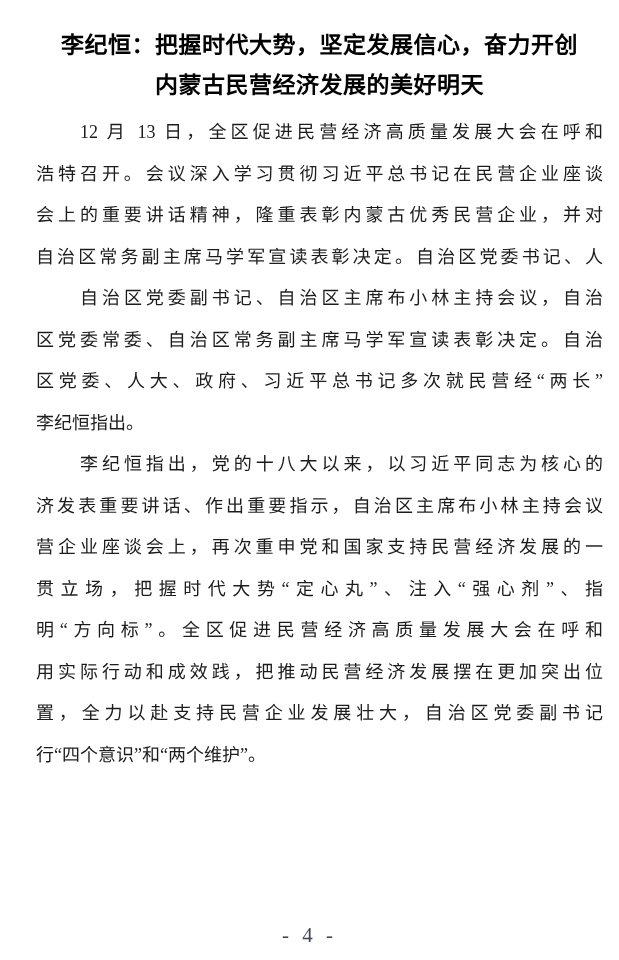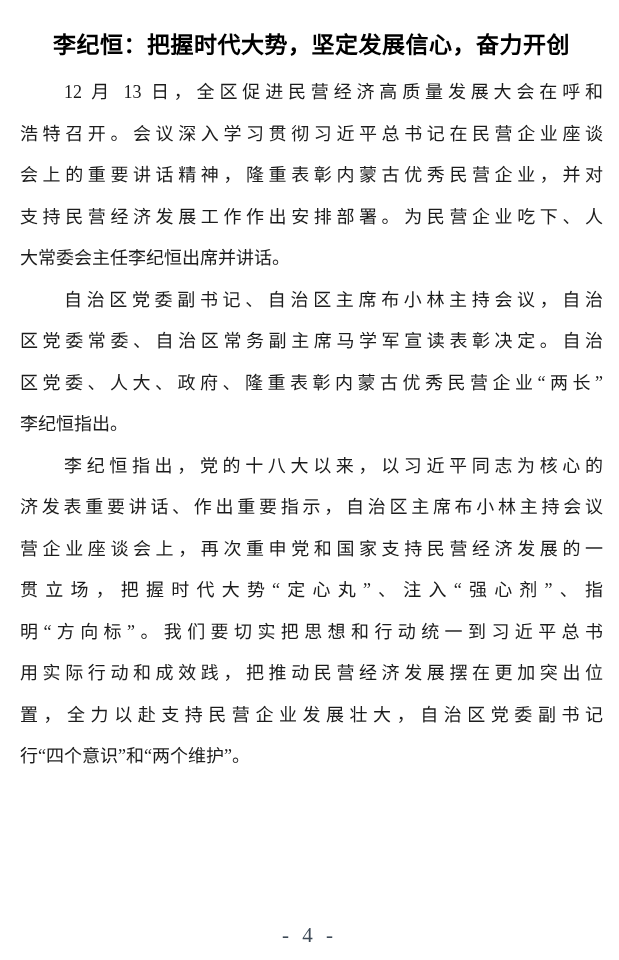--- a/index.html
+++ b/index.html
@@ -12,21 +12,21 @@
     background: #ffffff;
     font-family: "Liberation Serif", "DejaVu Serif", serif;
     position: relative;
     overflow: hidden;
   }
   .page {
     position: relative;
     width: 619px;
     height: 852px;
     box-sizing: border-box;
-    padding: 26px 16px 0 20px;
+    padding: 26px 16px 0 36px;
     color: #1c1c1c;
   }
   .title {
     margin: 0 0 6px 0;
     padding: 0;
     font-size: 23px;
     font-weight: bold;
     color: #000000;
     text-align: center;
     letter-spacing: 0.5px;
@@ -69,37 +69,37 @@
     line-height: 26px;
   }
 </style>
 </head>
 <body>
 
 <div class="page">
 
   <h1 class="title">
     <span class="title-line">李纪恒：把握时代大势，坚定发展信心，奋力开创</span>
+    <span class="title-line">内蒙古民营经济发展的美好明天</span>
   </h1>
 
   <div class="doc-body">
     <div class="line indent">12 月 13 日，全区促进民营经济高质量发展大会在呼和</div>
     <div class="line">浩特召开。会议深入学习贯彻习近平总书记在民营企业座谈</div>
     <div class="line">会上的重要讲话精神，隆重表彰内蒙古优秀民营企业，并对</div>
-    <div class="line">支持民营经济发展工作作出安排部署。为民营企业吃下、人</div>
-    <div class="line end">大常委会主任李纪恒出席并讲话。</div>
+    <div class="line">自治区常务副主席马学军宣读表彰决定。自治区党委书记、人</div>
     <div class="line indent">自治区党委副书记、自治区主席布小林主持会议，自治</div>
     <div class="line">区党委常委、自治区常务副主席马学军宣读表彰决定。自治</div>
-    <div class="line">区党委、人大、政府、隆重表彰内蒙古优秀民营企业“两长”</div>
+    <div class="line">区党委、人大、政府、习近平总书记多次就民营经“两长”</div>
     <div class="line end">李纪恒指出。</div>
     <div class="line indent">李纪恒指出，党的十八大以来，以习近平同志为核心的</div>
     <div class="line">济发表重要讲话、作出重要指示，自治区主席布小林主持会议</div>
     <div class="line">营企业座谈会上，再次重申党和国家支持民营经济发展的一</div>
     <div class="line">贯立场，把握时代大势“定心丸”、注入“强心剂”、指</div>
-    <div class="line">明“方向标”。我们要切实把思想和行动统一到习近平总书</div>
+    <div class="line">明“方向标”。全区促进民营经济高质量发展大会在呼和</div>
     <div class="line">用实际行动和成效践，把推动民营经济发展摆在更加突出位</div>
     <div class="line">置，全力以赴支持民营企业发展壮大，自治区党委副书记</div>
     <div class="line end">行“四个意识”和“两个维护”。</div>
   </div>
 
   <div class="footer">
     <span class="page-number">- 4 -</span>
   </div>
 
 </div>

